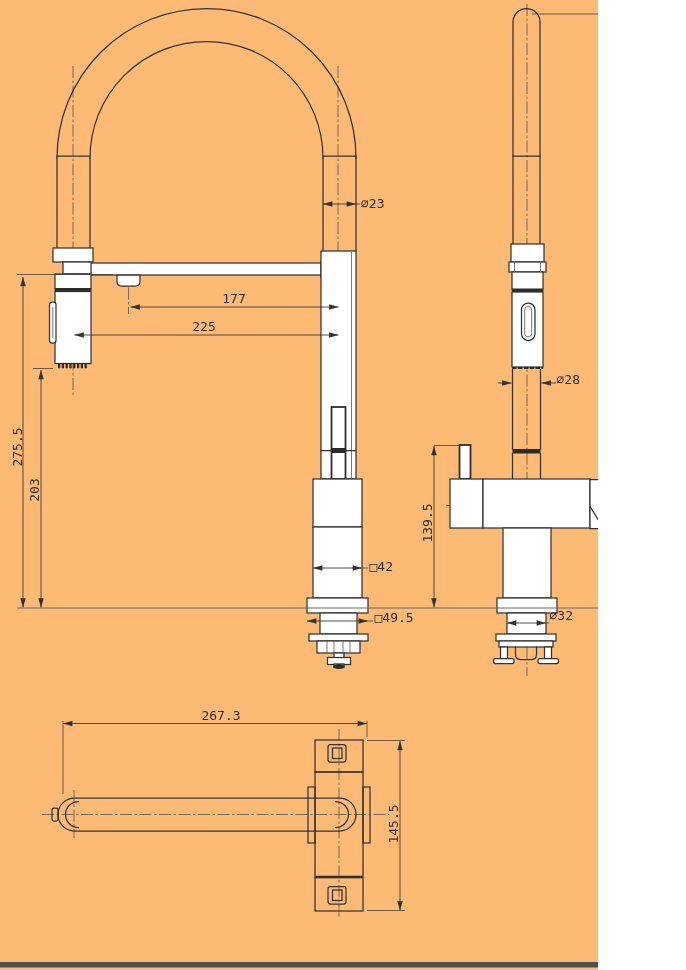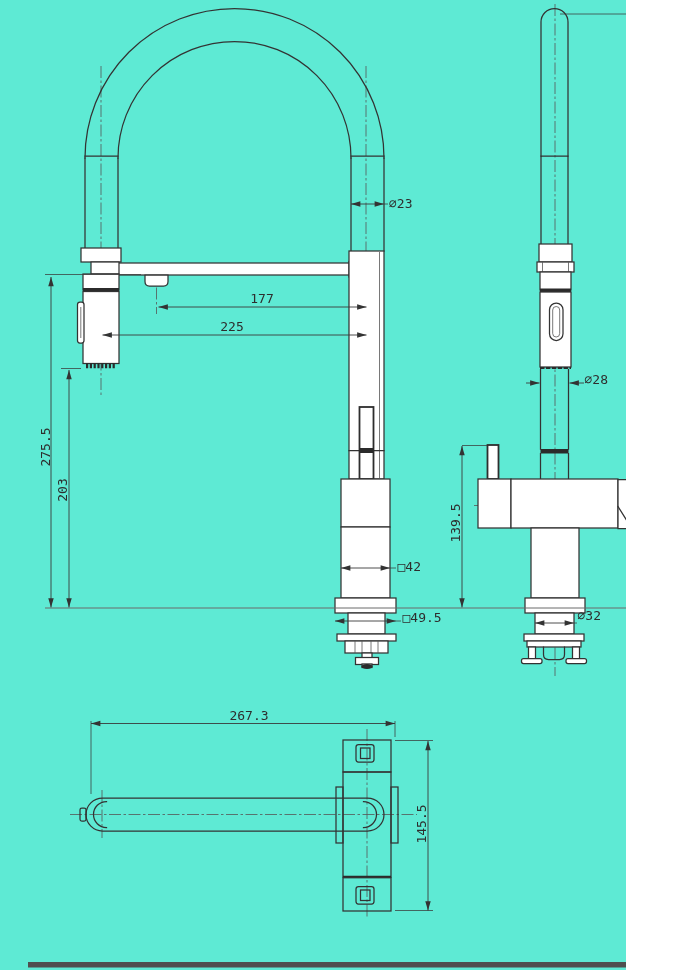--- a/index.html
+++ b/index.html
@@ -1,17 +1,17 @@
 <!DOCTYPE html>
 <html><head>
 <meta charset="utf-8">
 <style>
   html,body{margin:0;padding:0;background:#fff;}
-  .page{position:relative;width:598px;height:970px;background:#5eead4;overflow:hidden;
-        font-family:"DejaVu Sans Mono","DejaVu Sans",monospace;padding-left:28px;}
+  .page{position:relative;width:598px;height:970px;background:#fdba74;overflow:hidden;
+        font-family:"DejaVu Sans Mono","DejaVu Sans",monospace;}
   svg{display:block}
   .ln{stroke:#333;stroke-width:1.25;fill:none;stroke-linecap:square}
   .lnf{stroke:#333;stroke-width:1.25;fill:#fff;stroke-linecap:square}
   .thn{stroke:#555;stroke-width:.8;fill:none}
   .thk{stroke:#2e2e2e;stroke-width:1.8;fill:#fff}
   .cl{stroke:#555;stroke-width:.8;fill:none;stroke-dasharray:12 2.5 2.5 2.5}
   .dim{stroke:#3a3a3a;stroke-width:.9;fill:none}
   .ext{stroke:#3a3a3a;stroke-width:.75;fill:none}
   .dt{font:13px "DejaVu Sans Mono","DejaVu Sans",monospace;fill:#2e2e2e}
   .serr{stroke:#2b2b2b;stroke-width:5;stroke-dasharray:2.2 1.6;fill:none}

